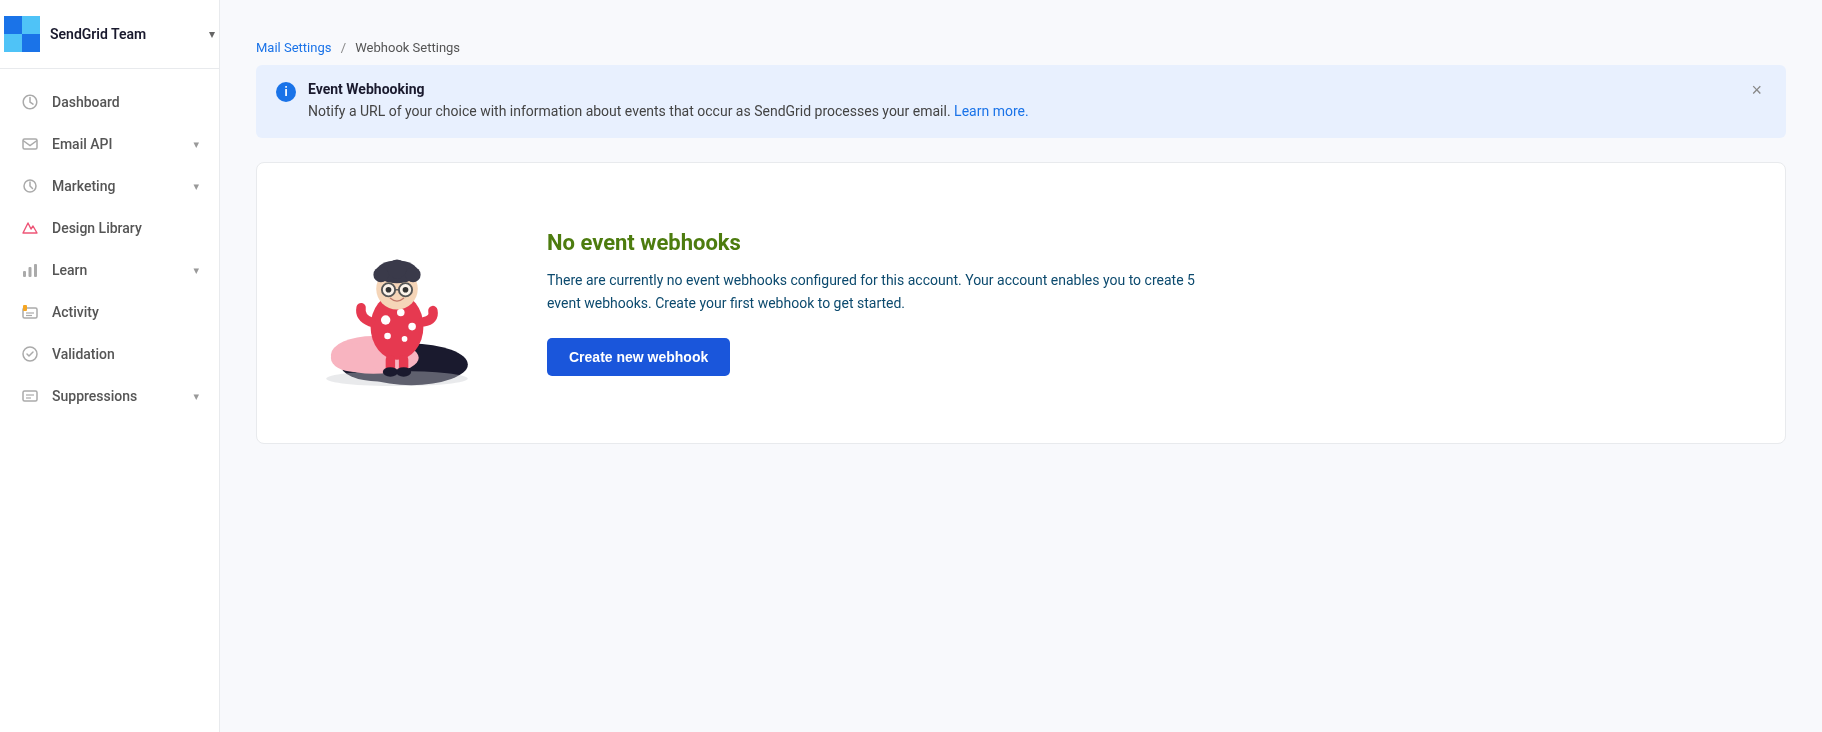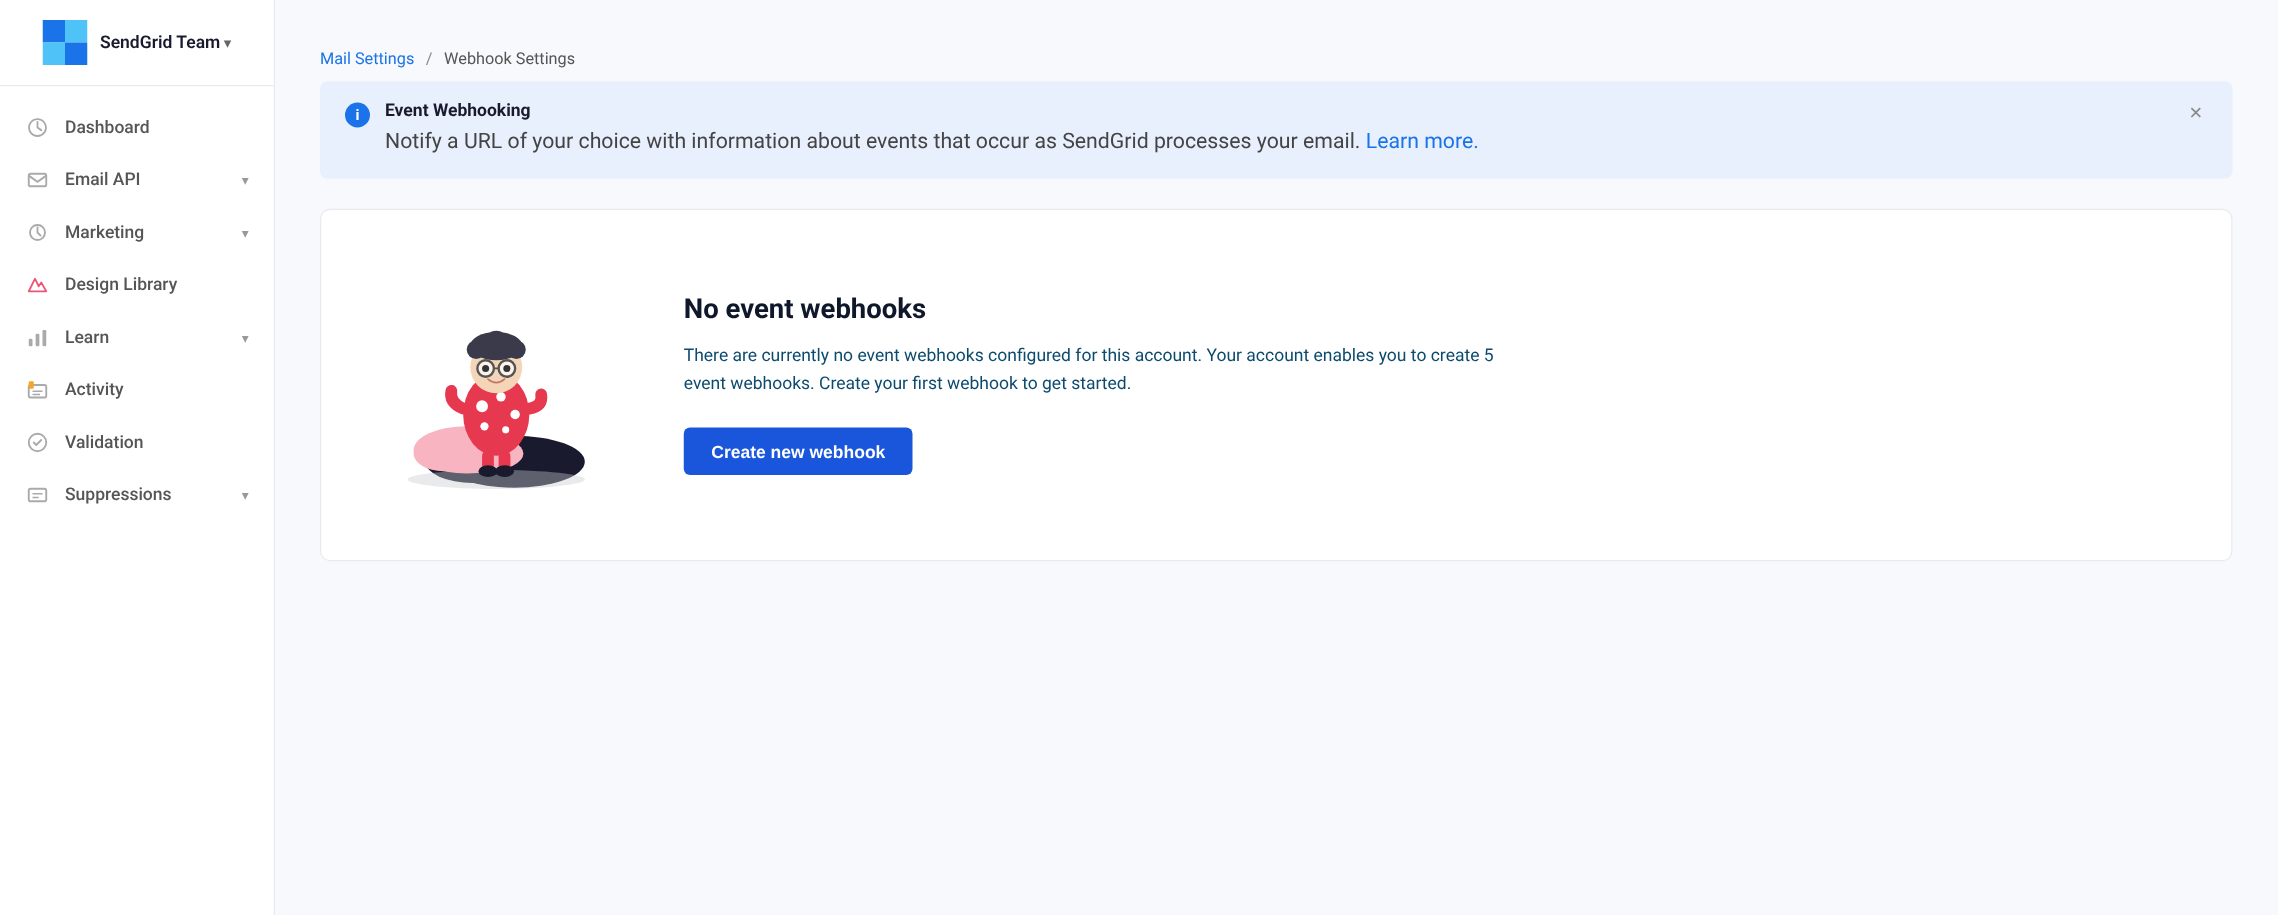--- a/index.html
+++ b/index.html
@@ -18,21 +18,21 @@
       background: #fff;
       border-right: 1px solid #e8eaed;
       display: flex;
       flex-direction: column;
       height: 100%;
     }
 
     .sidebar-header {
       display: flex;
       align-items: center;
-      padding: 16px 34px;
+      padding: 16px 4px;
       border-bottom: 1px solid #e8eaed;
       cursor: pointer;
     }
 
     .sidebar-logo {
       width: 36px;
       height: 36px;
       margin-right: 10px;
       flex-shrink: 0;
     }
@@ -146,21 +146,21 @@
     }
 
     .info-title {
       font-weight: 700;
       font-size: 14px;
       color: #1a1a2e;
       margin-bottom: 4px;
     }
 
     .info-text {
-      font-size: 17px;
+      font-size: 14px;
       color: #444;
       line-height: 1.5;
     }
 
     .info-text a {
       color: #1a73e8;
       text-decoration: none;
     }
 
     .info-close {
@@ -193,21 +193,21 @@
       justify-content: center;
     }
 
     .empty-text-section {
       flex: 1;
     }
 
     .empty-title {
       font-size: 22px;
       font-weight: 700;
-      color: #0f172a;
+      color: #4d7c0f;
       margin-bottom: 14px;
     }
 
     .empty-description {
       font-size: 14px;
       color: #0c4a6e;
       line-height: 1.6;
       margin-bottom: 24px;
       max-width: 680px;
     }

